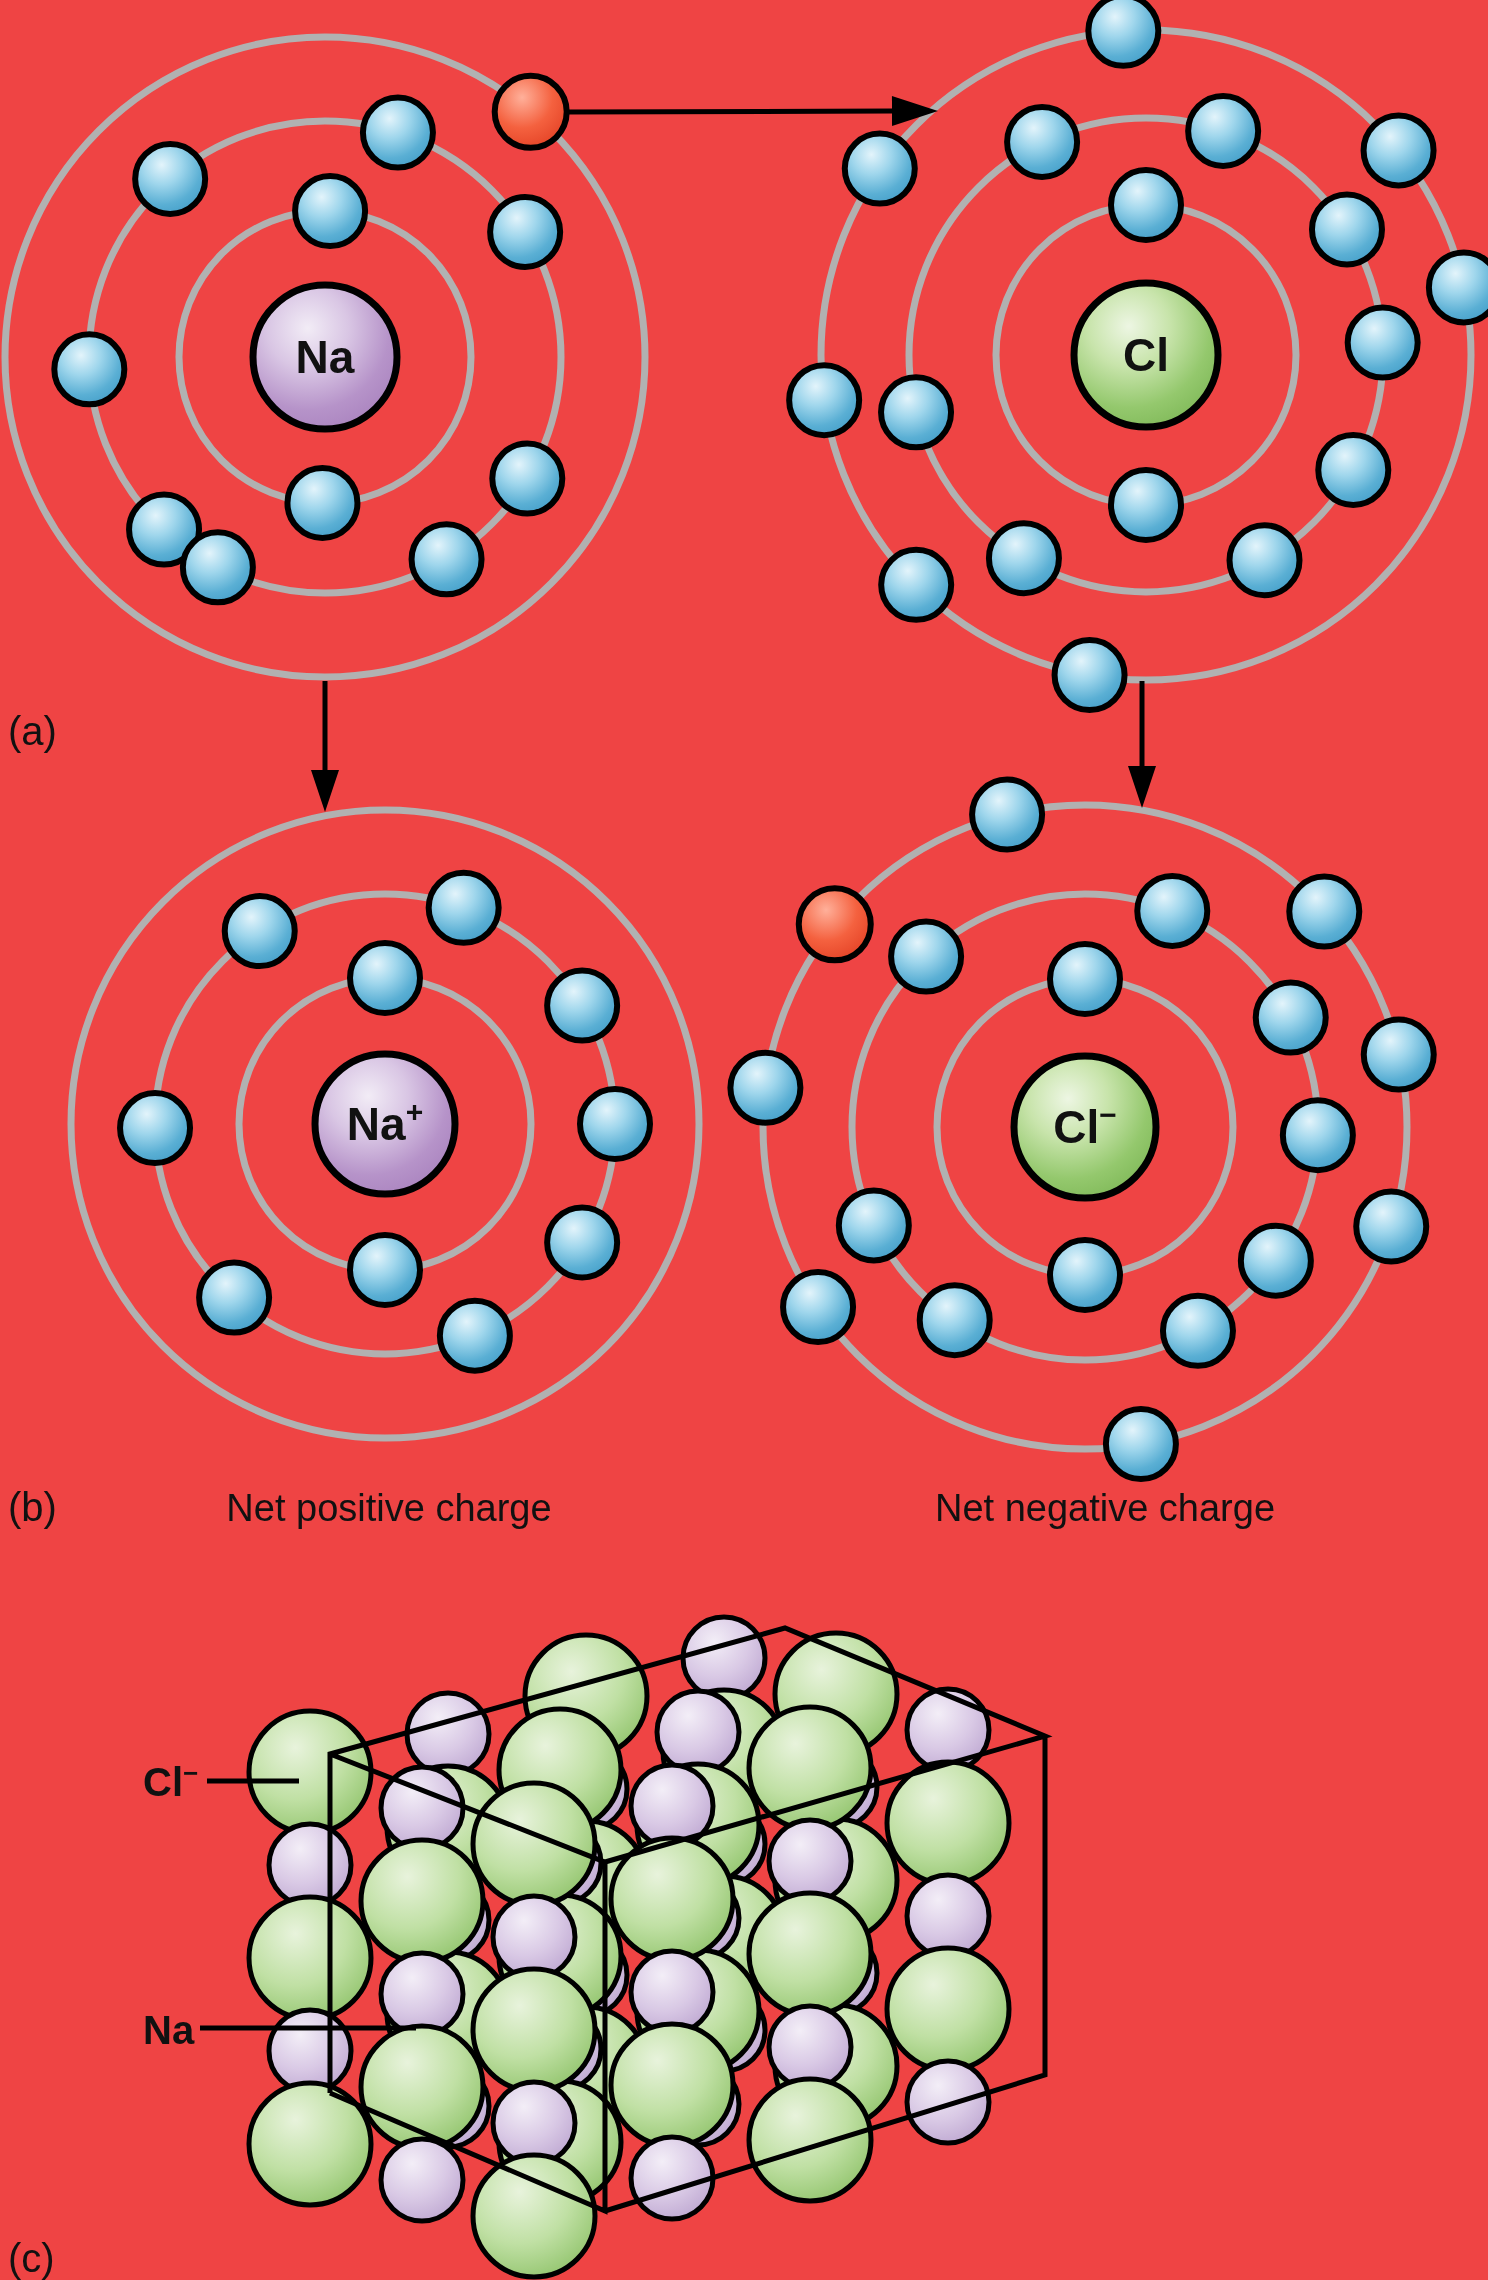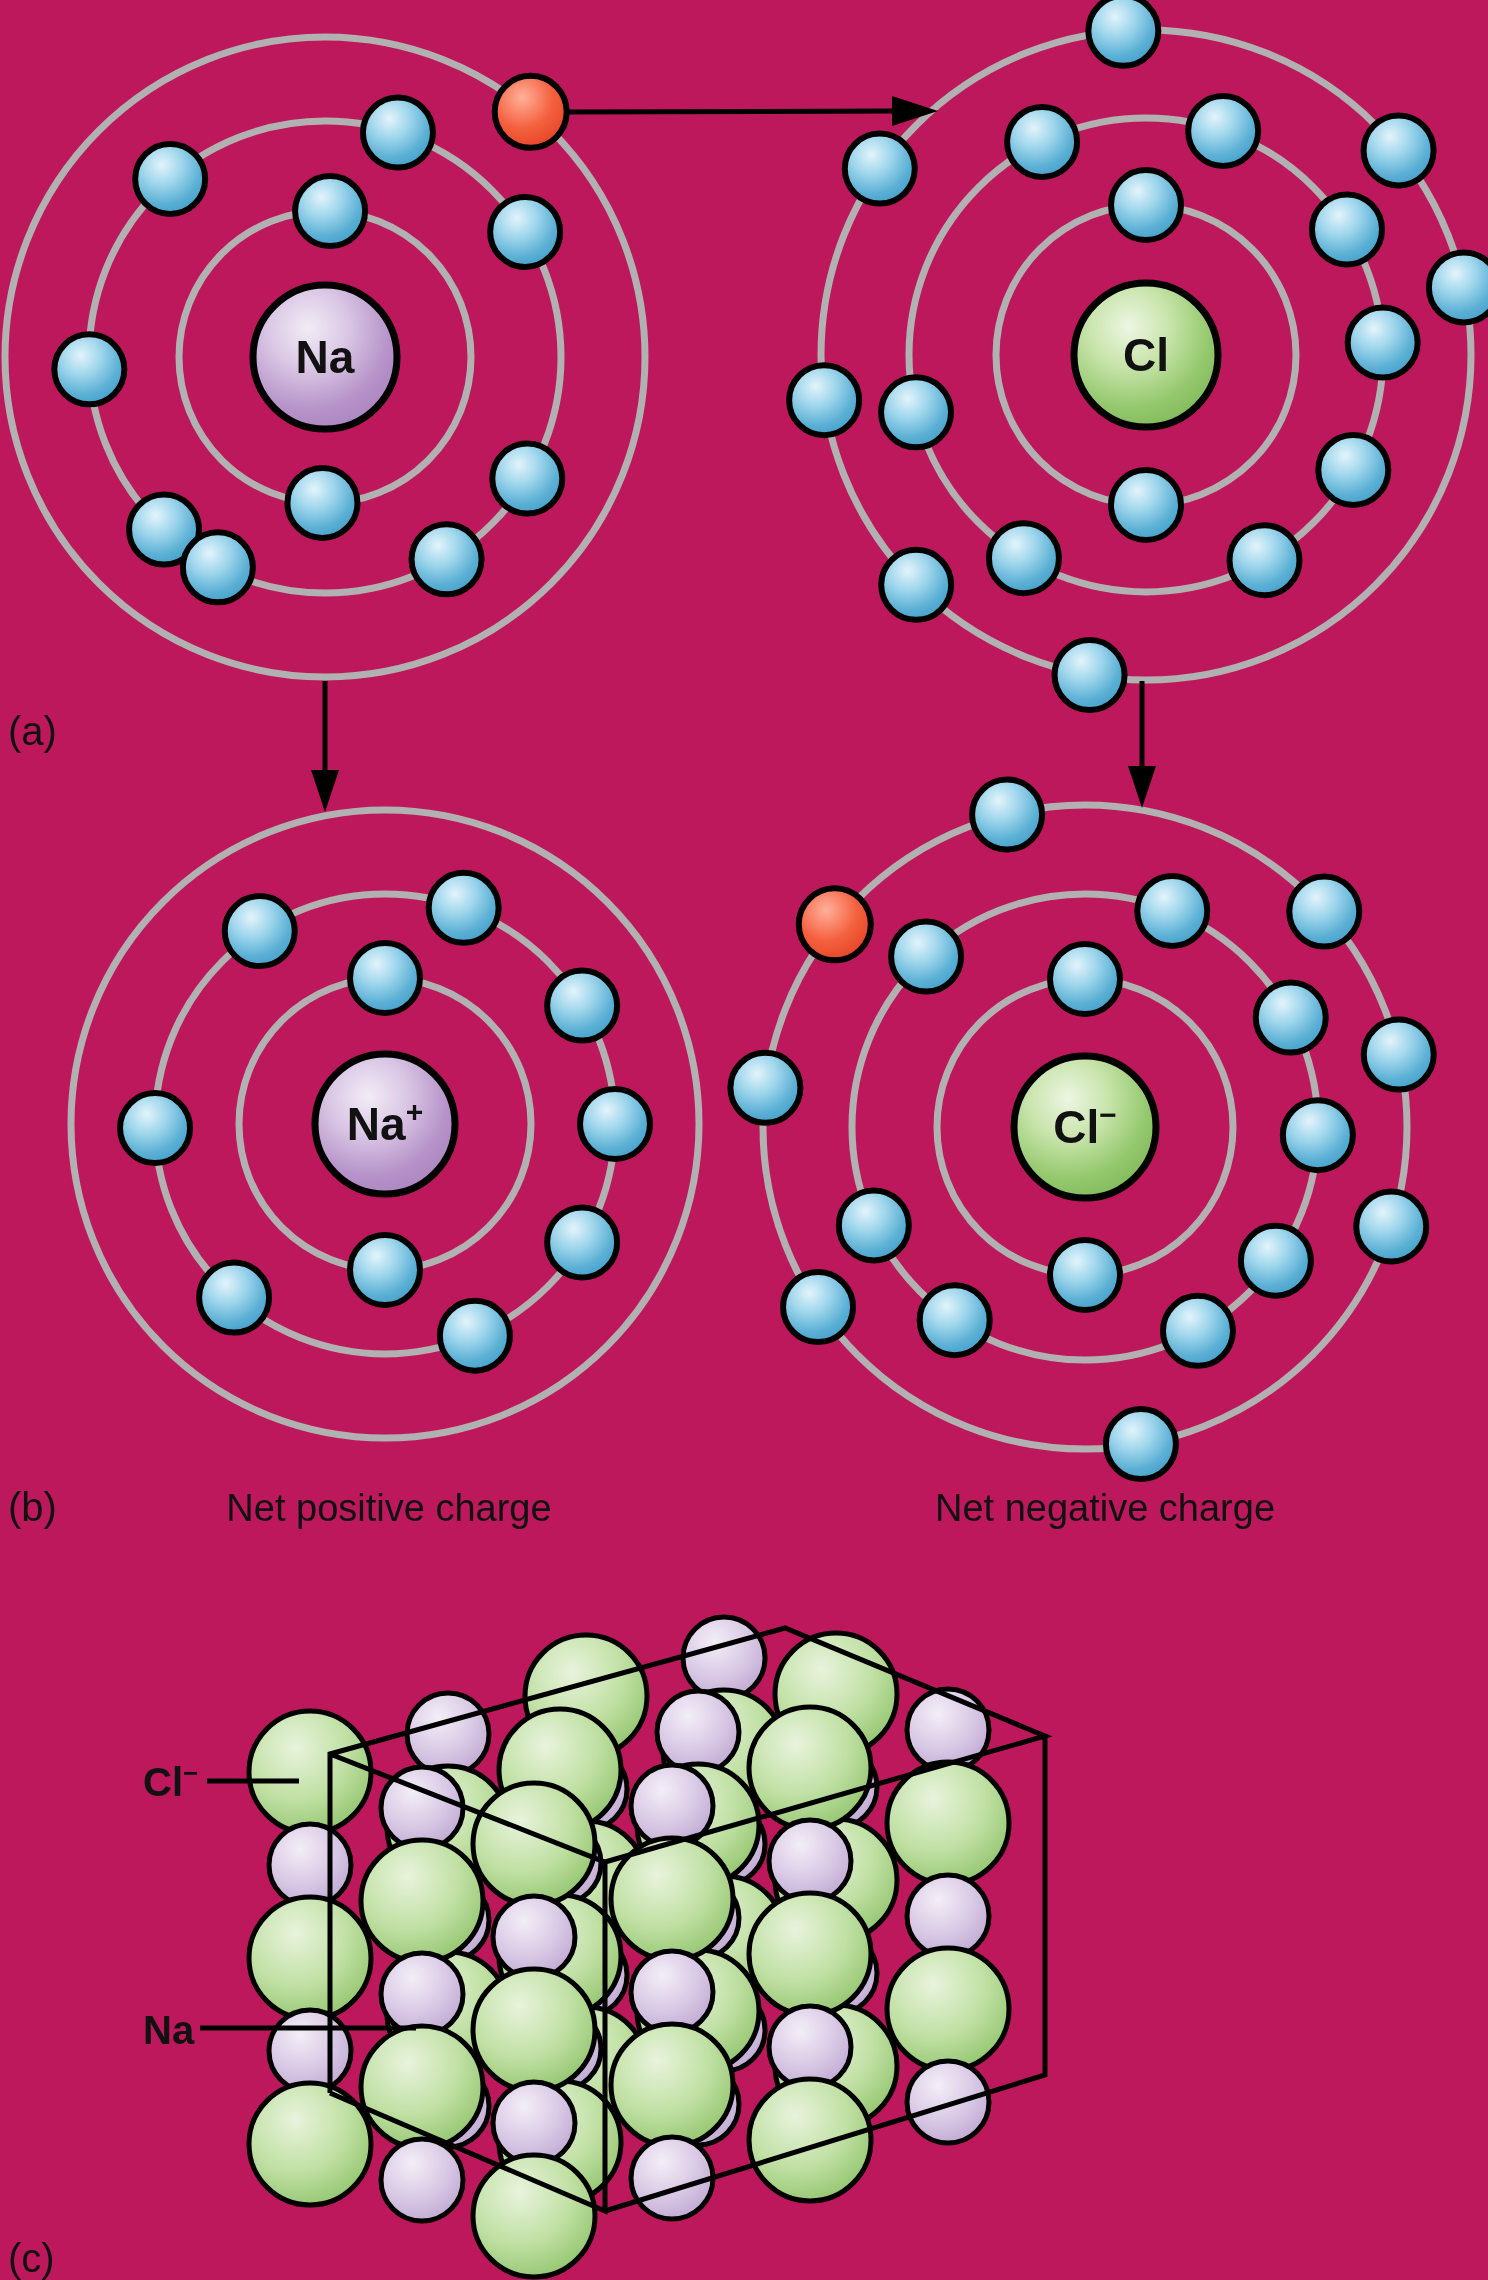--- a/index.html
+++ b/index.html
@@ -4,21 +4,21 @@
 <style>
   html, body {
     margin: 0;
     padding: 0;
     background: #ffffff;
   }
   .stage {
     position: relative;
     width: 1488px;
     height: 2280px;
-    background: #be185d;
+    background: #ef4444;
     overflow: hidden;
   }
   svg { display: block; }
   text {
     font-family: "Liberation Sans", "DejaVu Sans", sans-serif;
     fill: #111111;
   }
   .panel   { font-size: 40px; }
   .caption { font-size: 38px; }
   .lattice-label { font-size: 40px; font-weight: bold; }

